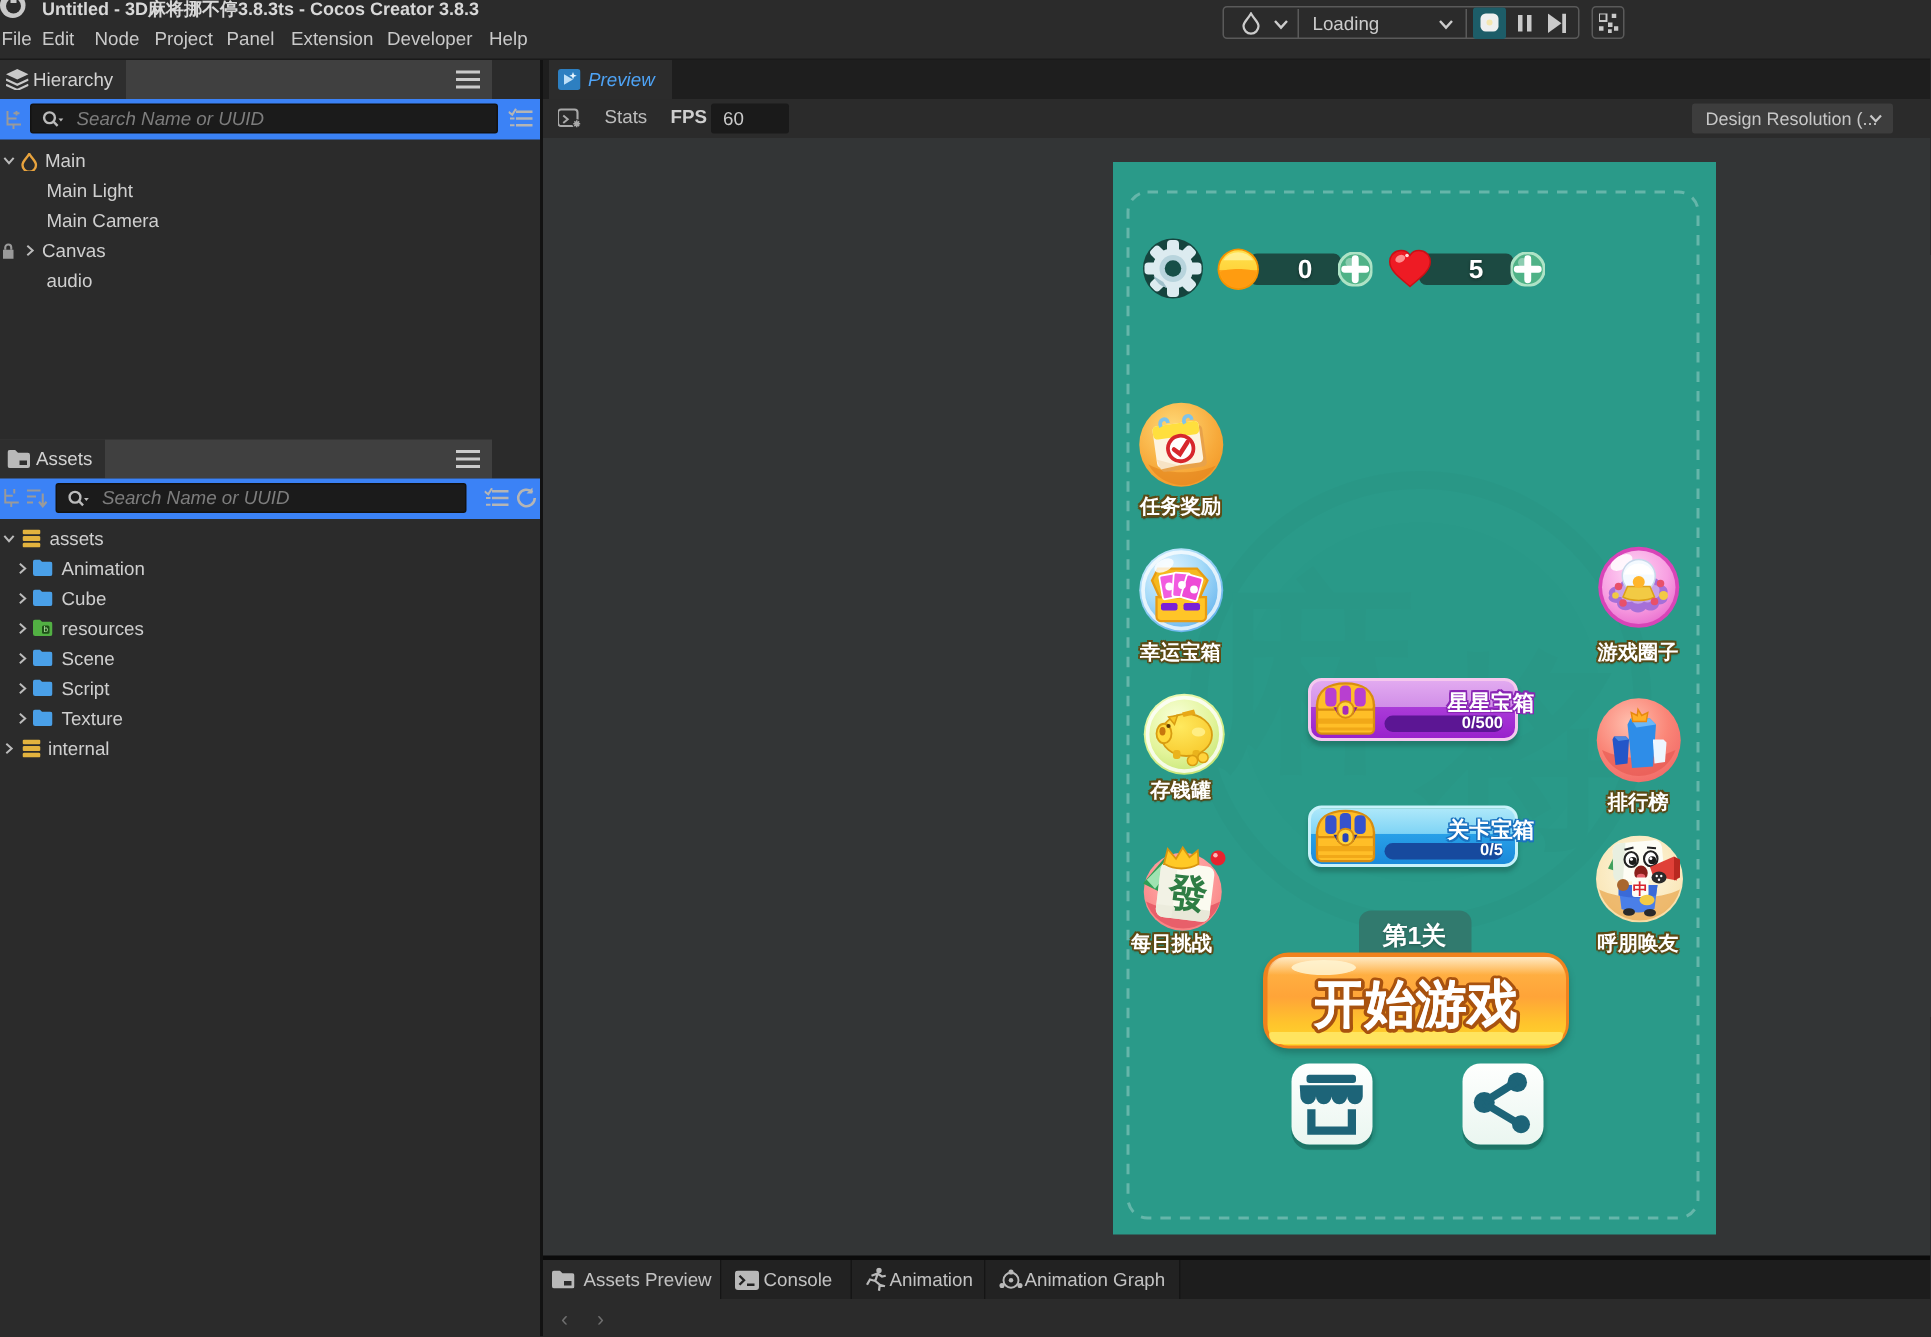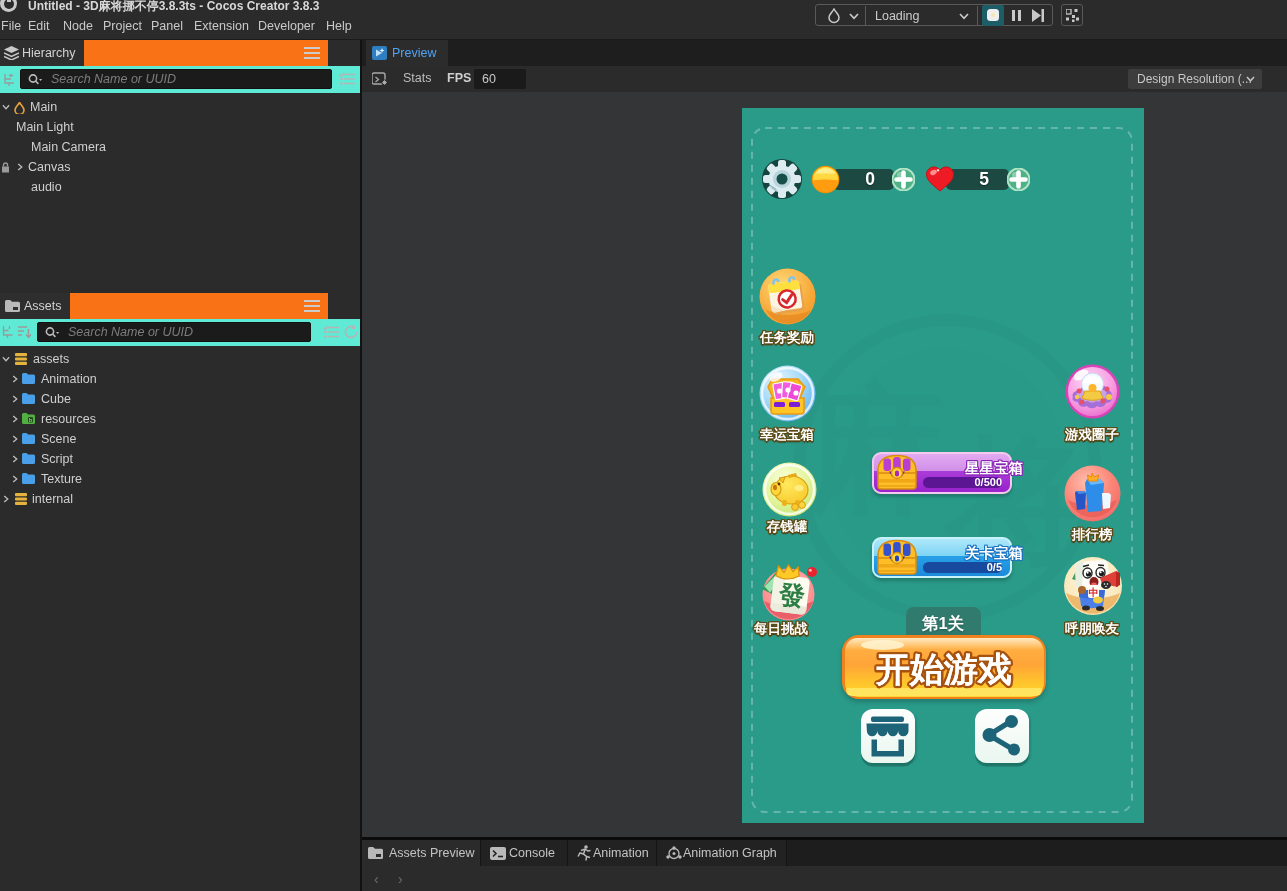--- a/index.html
+++ b/index.html
@@ -16,35 +16,35 @@
 #menubar{position:absolute;left:0;top:12px;width:1287px;height:28px;background:#2b2b2b;color:#c9c9c9;font-size:12.5px;}
 #menubar span{position:absolute;top:7px;}
 
 
 #ctrlgroup{position:absolute;left:815px;top:4px;width:238px;height:22px;border:1px solid #5a5a5a;border-radius:3px;background:#2b2b2b;color:#ccc;}
 #layoutbtn{position:absolute;left:1061px;top:4px;width:22px;height:22px;border:1px solid #5a5a5a;border-radius:3px;}
 .vsep{position:absolute;top:0;width:1px;height:20px;background:#5a5a5a;}
 
 
 #leftcol{position:absolute;left:0;top:40px;width:360px;height:851px;background:#2b2b2b;}
-.phead{position:absolute;left:0;width:328px;height:26px;background:#f97316;}
+.phead{position:absolute;left:0;width:328px;height:26px;background:#404040;}
 .ptab{position:absolute;left:0;top:0;height:26px;background:#2e2e2e;color:#d2d2d2;font-size:12.5px;line-height:26px;}
 .hamb{position:absolute;right:8px;top:7px;width:16px;height:12px;}
 .hamb div{height:2px;background:#cbcbcb;margin-bottom:3px;}
-.srow{position:absolute;left:0;width:360px;height:27px;background:#5eead4;}
+.srow{position:absolute;left:0;width:360px;height:27px;background:#3b82f6;}
 .sbox{position:absolute;top:3px;height:20px;background:#1b1b1b;border:1px solid #121212;border-radius:2px;color:#8a8a8a;}
 .sph{position:absolute;left:30px;top:2px;font-style:italic;font-size:12.5px;color:#7d7d7d;white-space:nowrap;}
 .trow{position:absolute;left:0;width:360px;height:20px;color:#cfcfcf;font-size:12.5px;line-height:20px;}
 .chev{position:absolute;top:6px;width:8px;height:8px;}
 svg{display:block;}
 
 
 #rightarea{position:absolute;left:362px;top:40px;width:925px;height:851px;background:#333536;}
 #ptabbar{position:absolute;left:0;top:0;width:925px;height:26px;background:#1e1e1e;}
-#ptab{position:absolute;left:4px;top:0;width:82px;height:26px;background:#2c2c2c;color:#4ea3f5;font-size:12.5px;line-height:26px;}
+#ptab{position:absolute;left:4px;top:0;width:82px;height:26px;background:#2c2c2c;color:#4ea3f5;font-size:12.5px;line-height:26px;font-style:italic;}
 #ptoolbar{position:absolute;left:0;top:26px;width:925px;height:26px;background:#2b2b2b;color:#bdbdbd;font-size:12.5px;}
 #viewport{position:absolute;left:0;top:52px;width:925px;height:745px;background:#333536;}
 #designres{position:absolute;right:25px;top:3px;width:134px;height:20px;background:#3d3d3d;border-radius:2px;color:#c7c7c7;font-size:12px;line-height:20px;padding-left:9px;}
 #fpsbox{position:absolute;left:112px;top:3px;width:52px;height:20px;background:#1a1a1a;border-radius:2px;color:#c9c9c9;font-size:12.5px;line-height:20px;padding-left:8px;}
 
 
 #bline{position:absolute;left:362px;top:837px;width:925px;height:3px;background:#0b0b0b;}
 #btabbar{position:absolute;left:362px;top:840px;width:925px;height:26px;background:#1d1d1d;}
 .btab{position:absolute;top:0;height:26px;font-size:12.5px;line-height:26px;color:#c3c3c3;background:#222;border-right:1px solid #151515;}
 #bstrip{position:absolute;left:362px;top:866px;width:925px;height:25px;background:#2b2b2b;color:#6f6f6f;font-size:14px;}
@@ -148,21 +148,21 @@
         </svg>
     </div>
     <div id="htree">
       <div class="trow" style="top:57px"><svg class="chev" style="left:2px" width="9" height="9" viewBox="0 0 9 9">
             <path d="M1 2.5l3.5 4L8 2.5" stroke="#bbb" stroke-width="1.5" fill="none"></path>
           </svg>
         <svg class="abs" style="left:14px;top:5px" width="11" height="12" viewBox="0 0 11 12">
             <path d="M5.5 .5C7.5 4 10 5.5 10 8a4.5 4.5 0 0 1-9 0C1 5.5 3.5 4 5.5 .5z" fill="none" stroke="#e8a33d" stroke-width="1.6"></path>
           </svg>
         <span style="margin-left:30px">Main</span></div>
-      <div class="trow" style="top:77px"><span style="margin-left:16px">Main Light</span></div>
+      <div class="trow" style="top:77px"><span style="margin-left:31px">Main Light</span></div>
       <div class="trow" style="top:97px"><span style="margin-left:31px">Main Camera</span></div>
       <div class="trow" style="top:117px">
         <svg class="abs" style="left:1px;top:5px" width="9" height="11" viewBox="0 0 9 11">
             <rect x="1" y="4.5" width="7" height="6" fill="#9a9a9a"></rect>
             <path d="M2.5 4.5V3a2 2 0 0 1 4 0v1.5" stroke="#9a9a9a" stroke-width="1.4" fill="none"></path>
           </svg>
         <svg class="chev" style="left:16px" width="9" height="9" viewBox="0 0 9 9">
             <path d="M2.5 1l4 3.5-4 3.5" stroke="#bbb" stroke-width="1.5" fill="none"></path>
           </svg>
         <span style="margin-left:28px">Canvas</span></div>

